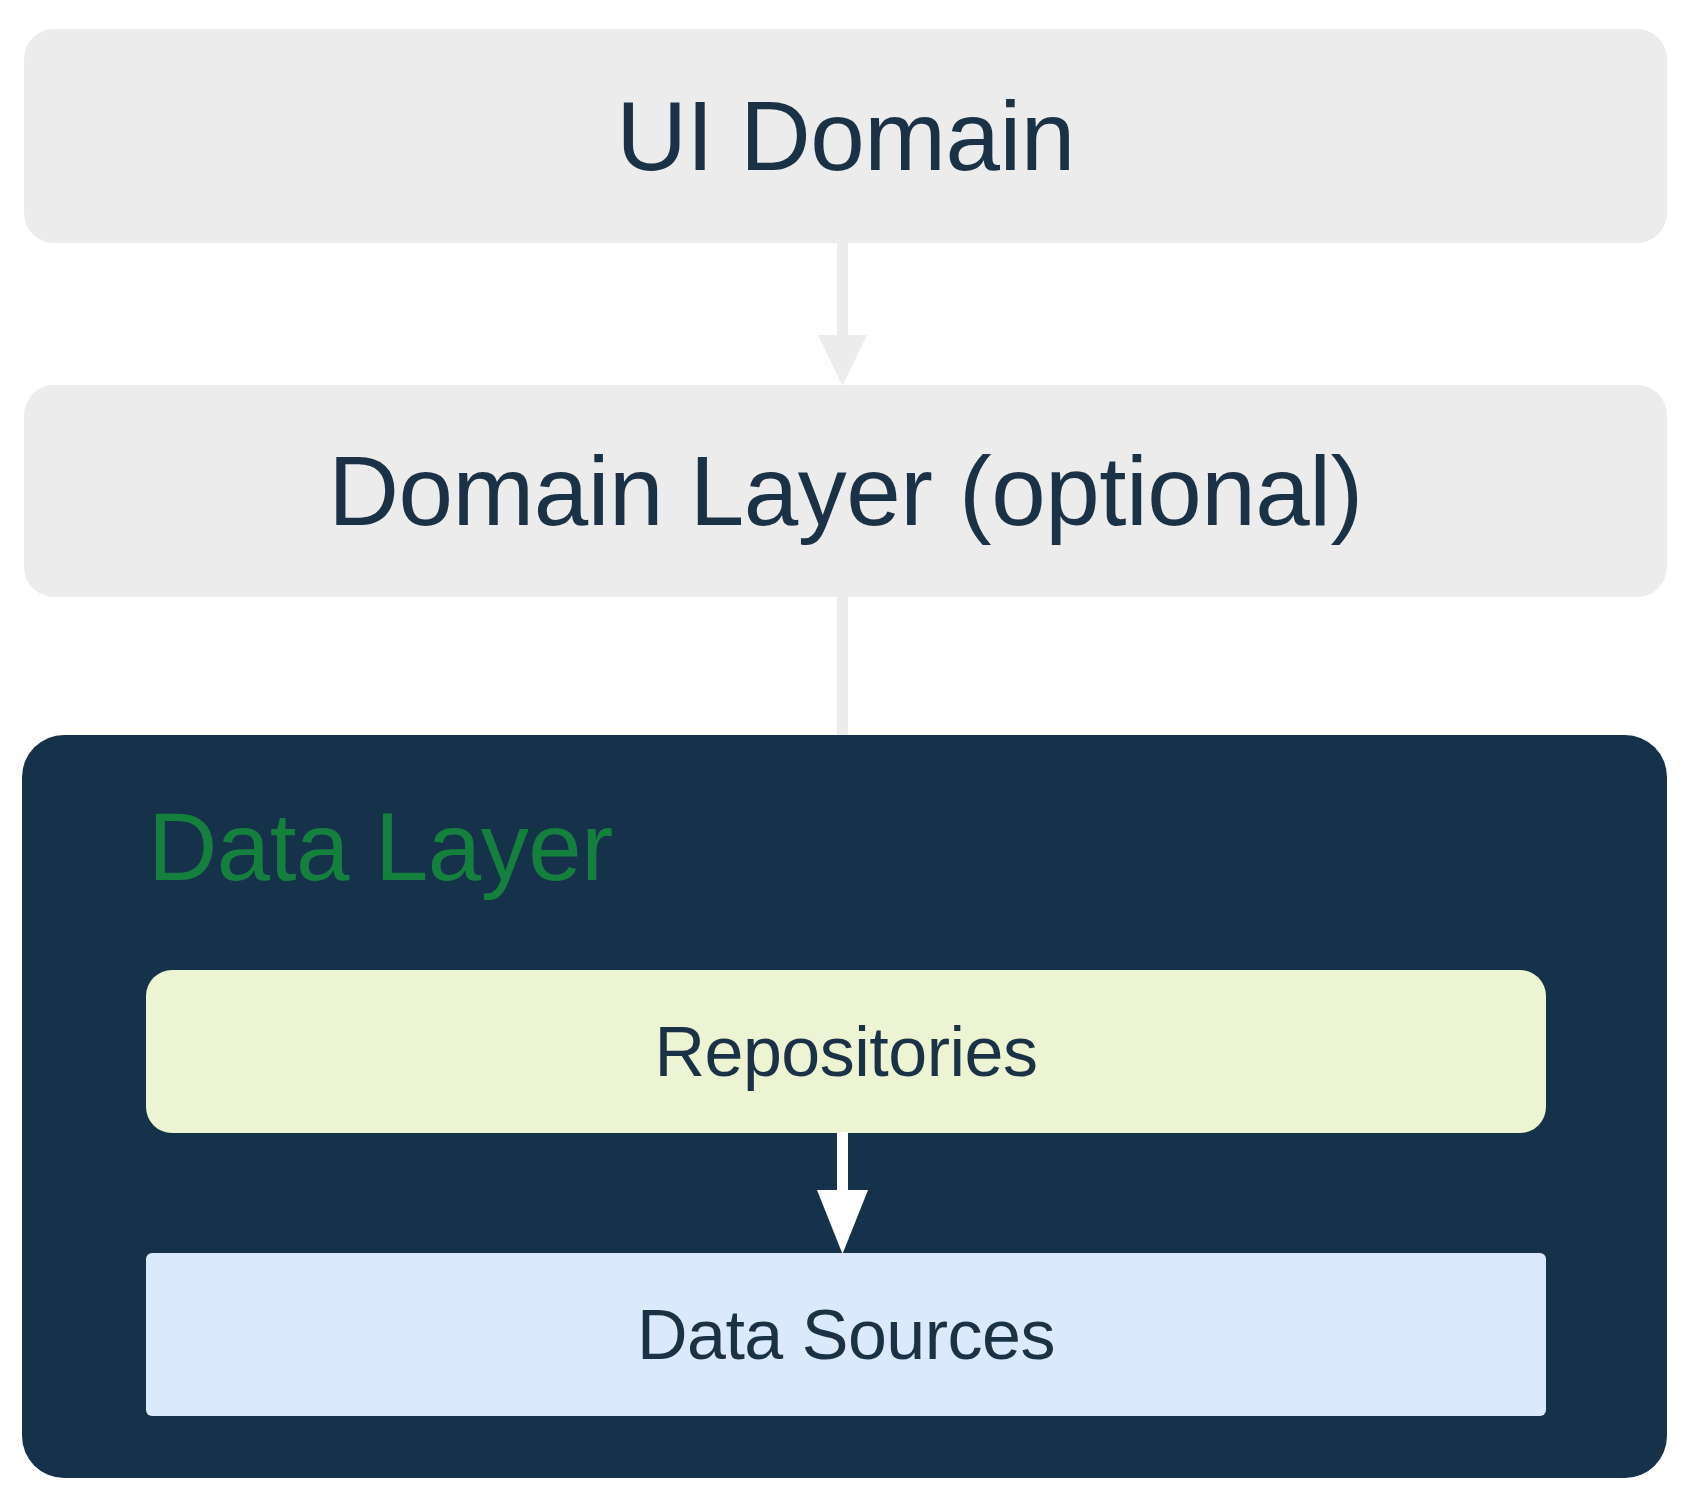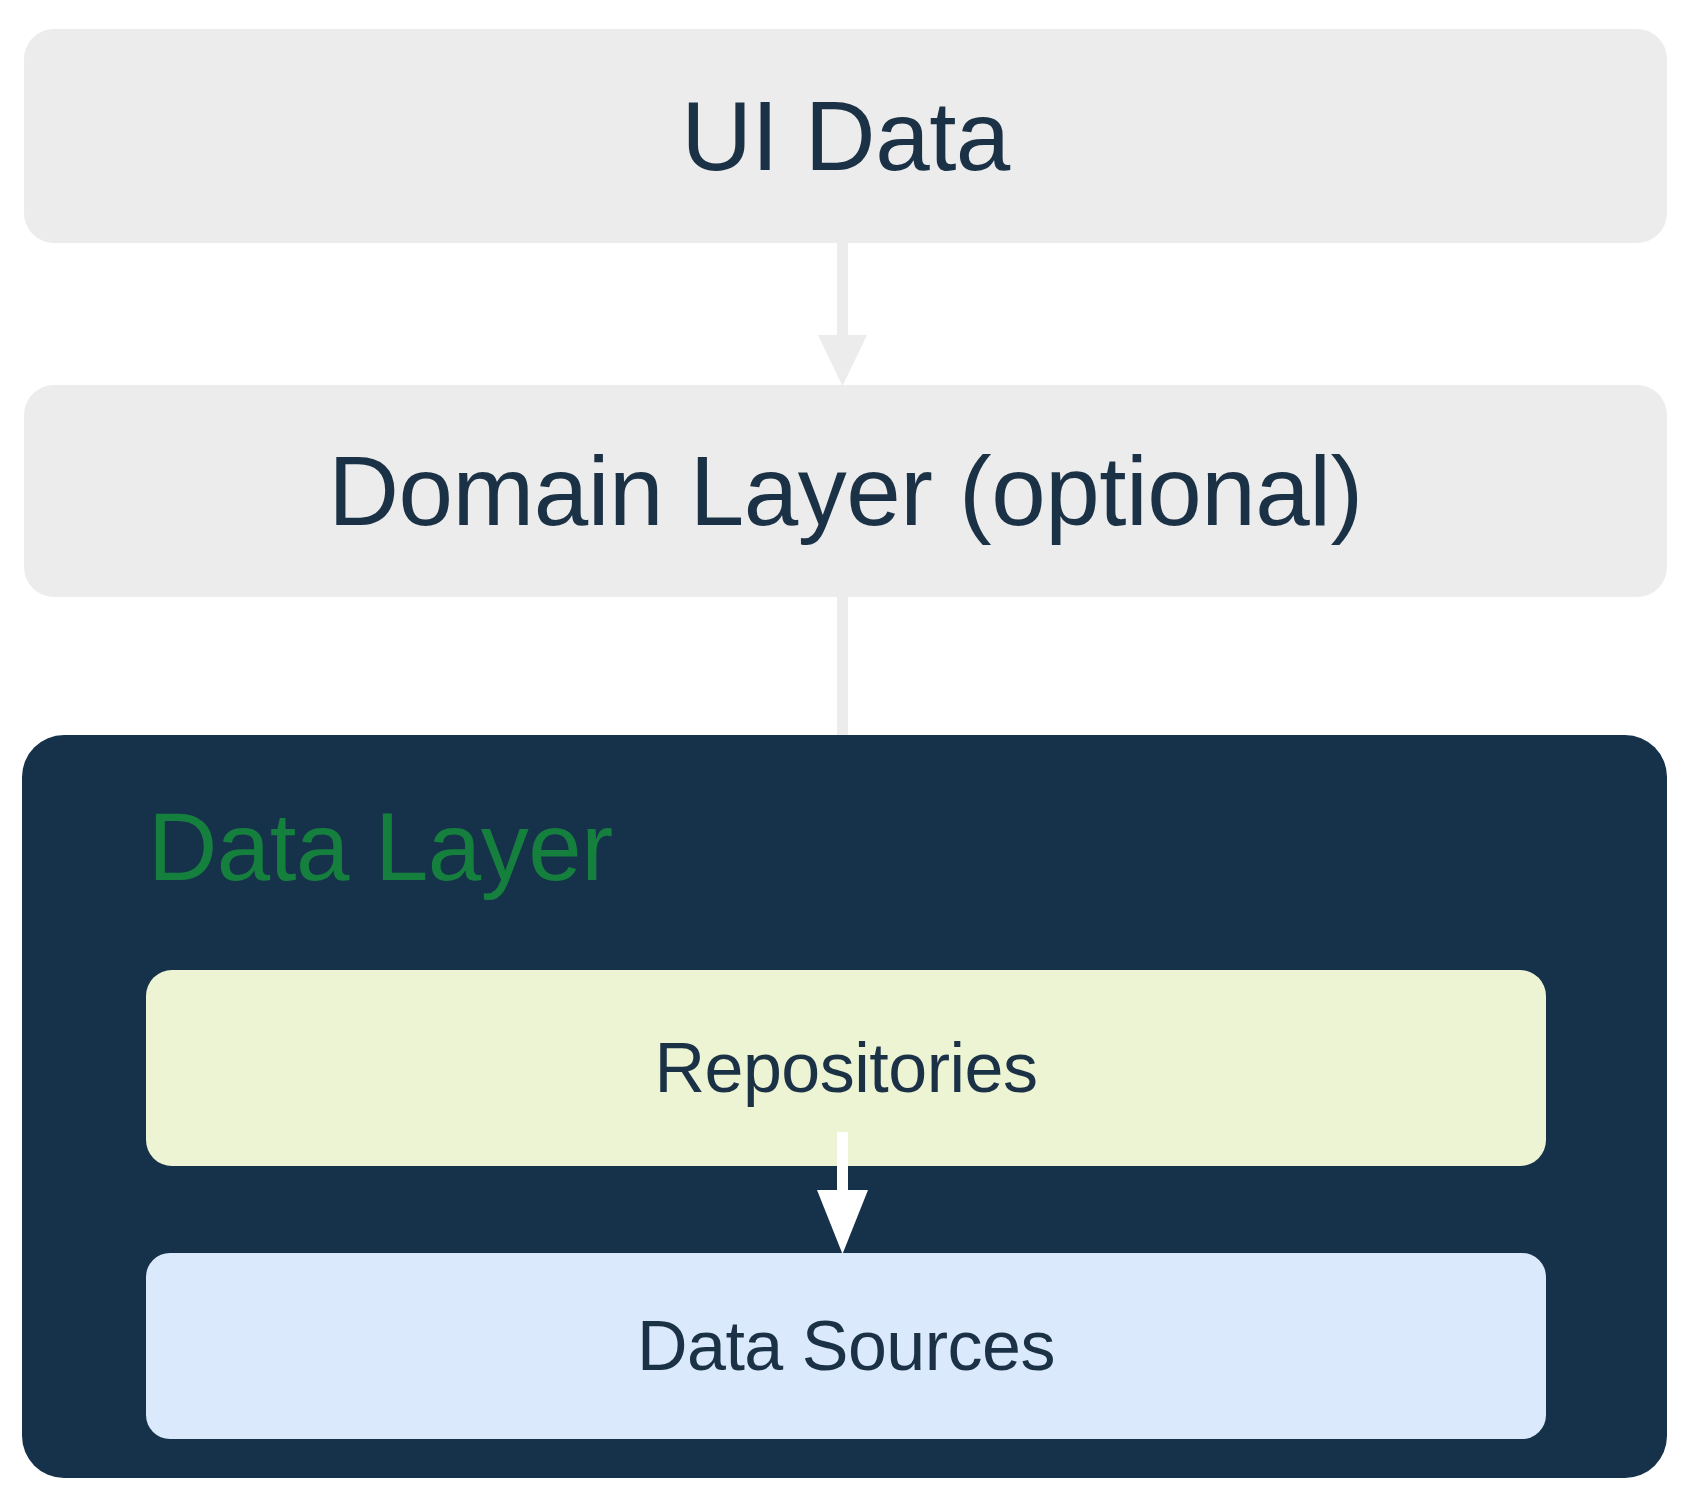--- a/index.html
+++ b/index.html
@@ -83,39 +83,39 @@
     line-height: 1;
     letter-spacing: -0.5px;
     white-space: nowrap;
   }
 
   
   #repositories {
     left: 146px;
     top: 970px;
     width: 1400px;
-    height: 196px;
+    height: 163px;
     background: #edf4d4;
     color: #1b3145;
     font-size: 70px;
     line-height: 1;
     border-radius: 26px;
   }
 
   
   #data-sources {
     left: 146px;
     top: 1253px;
     width: 1400px;
-    height: 186px;
+    height: 163px;
     background: #daeafc;
     color: #1b3145;
     font-size: 70px;
     line-height: 1;
-    border-radius: 24px;
+    border-radius: 6px;
   }
 
   
   .arrow-svg {
     position: absolute;
     overflow: visible;
   }
 
   #arrow-ui-to-domain {
     left: 805px;
@@ -137,21 +137,21 @@
     width: 80px;
     height: 122px;
   }
 </style>
 </head>
 <body>
 
 <div id="diagram">
 
   <div class="layer-box" id="ui-layer">
-    <span>UI Data</span>
+    <span>UI Domain</span>
   </div>
 
   <svg class="arrow-svg" id="arrow-ui-to-domain" viewBox="0 0 80 143" preserveAspectRatio="none">
     <rect x="32" y="0" width="11" height="97" fill="#ececec"></rect>
     <polygon points="13,92 62,92 37.5,143" fill="#ececec"></polygon>
   </svg>
 
   <div class="layer-box" id="domain-layer">
     <span>Domain Layer (optional)</span>
   </div>

